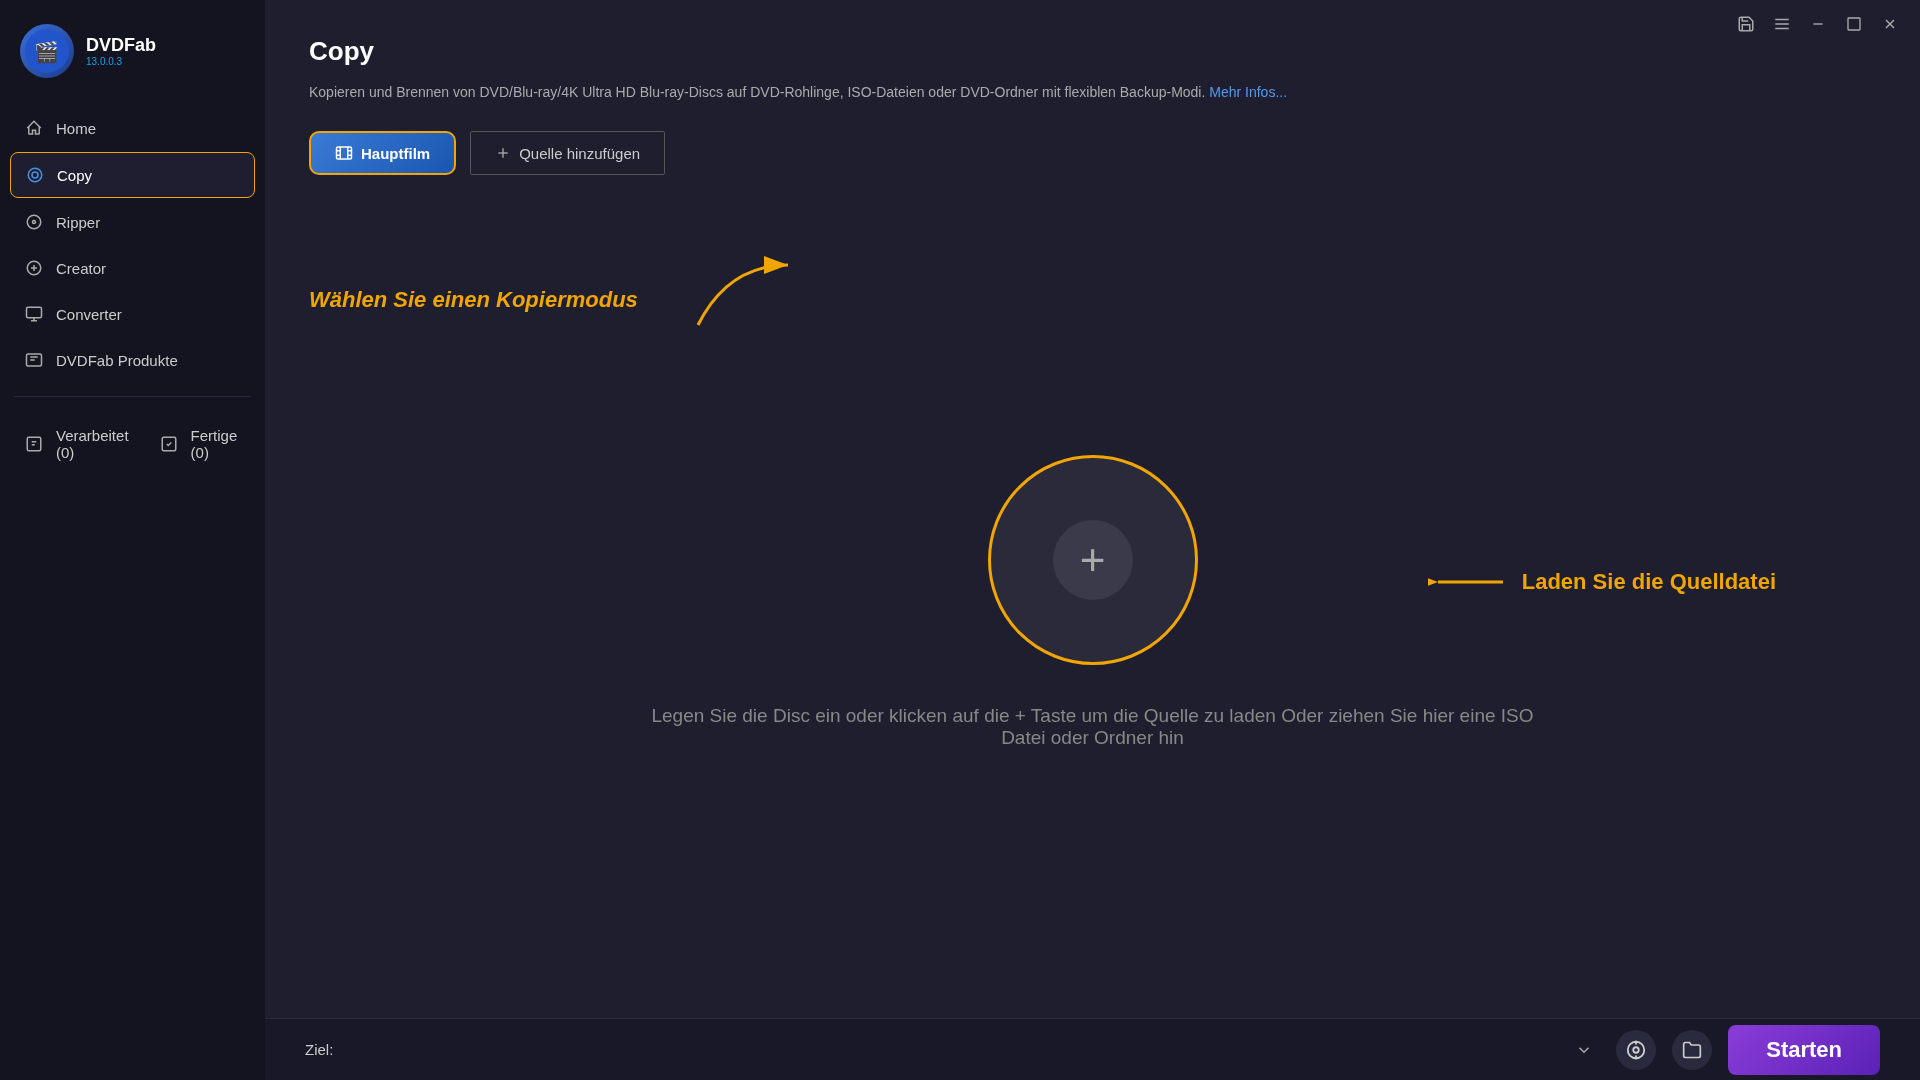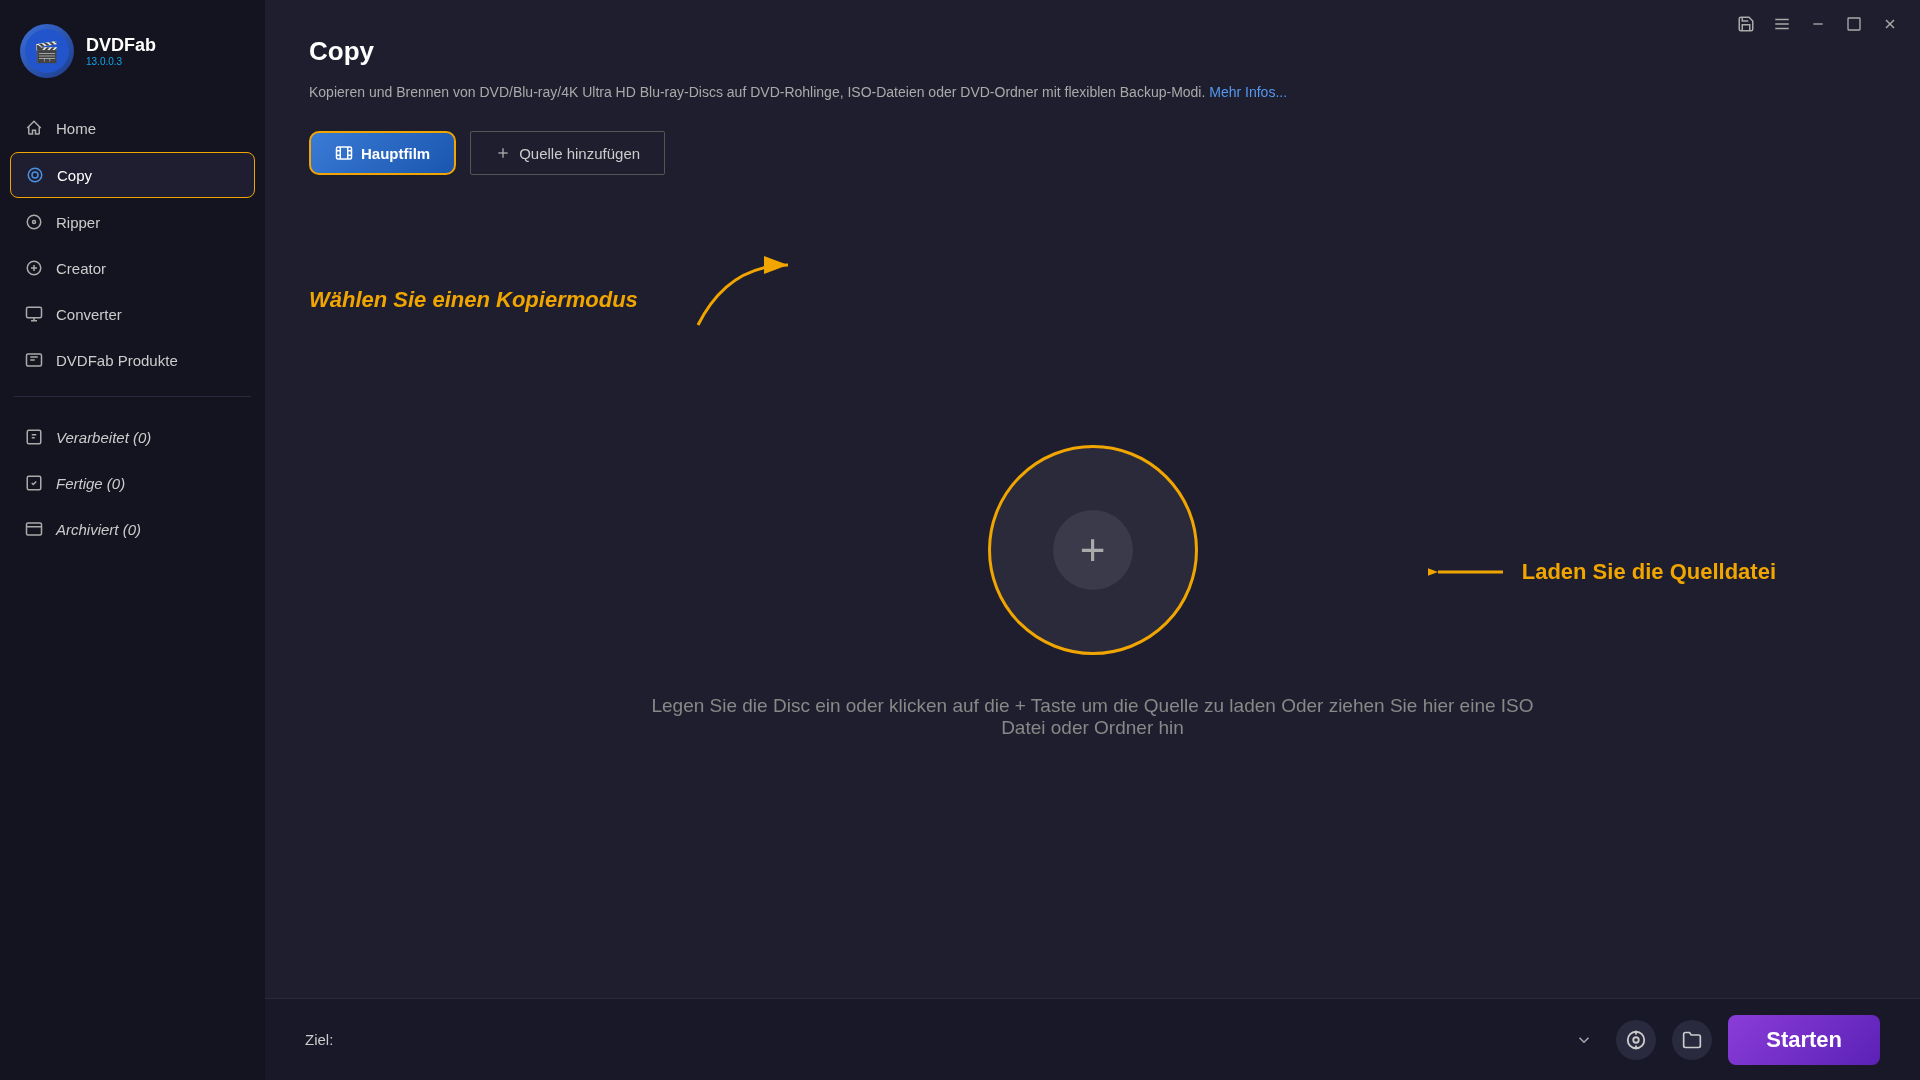--- a/index.html
+++ b/index.html
@@ -95,25 +95,24 @@
     }
 
     .nav-divider {
       height: 1px;
       background: #2a2a3e;
       margin: 14px 14px;
     }
 
     .nav-bottom {
       display: flex;
-      flex-direction: column;
+      flex-direction: row;
       padding: 0 10px;
       gap: 2px;
       margin-top: 4px;
-      font-style: italic;
     }
 
     
     .main-content {
       flex: 1;
       background: #1e1e2e;
       display: flex;
       flex-direction: column;
       height: 1080px;
       position: relative;
@@ -243,21 +242,21 @@
     .drop-hint {
       margin-top: 40px;
       font-size: 19px;
       color: #888;
       text-align: center;
       max-width: 900px;
     }
 
     
     .bottom-bar {
-      height: 82px;
+      height: 62px;
       background: #181828;
       display: flex;
       align-items: center;
       padding: 0 40px;
       gap: 16px;
       border-top: 1px solid #2a2a3e;
     }
 
     .ziel-label {
       color: #ccc;

